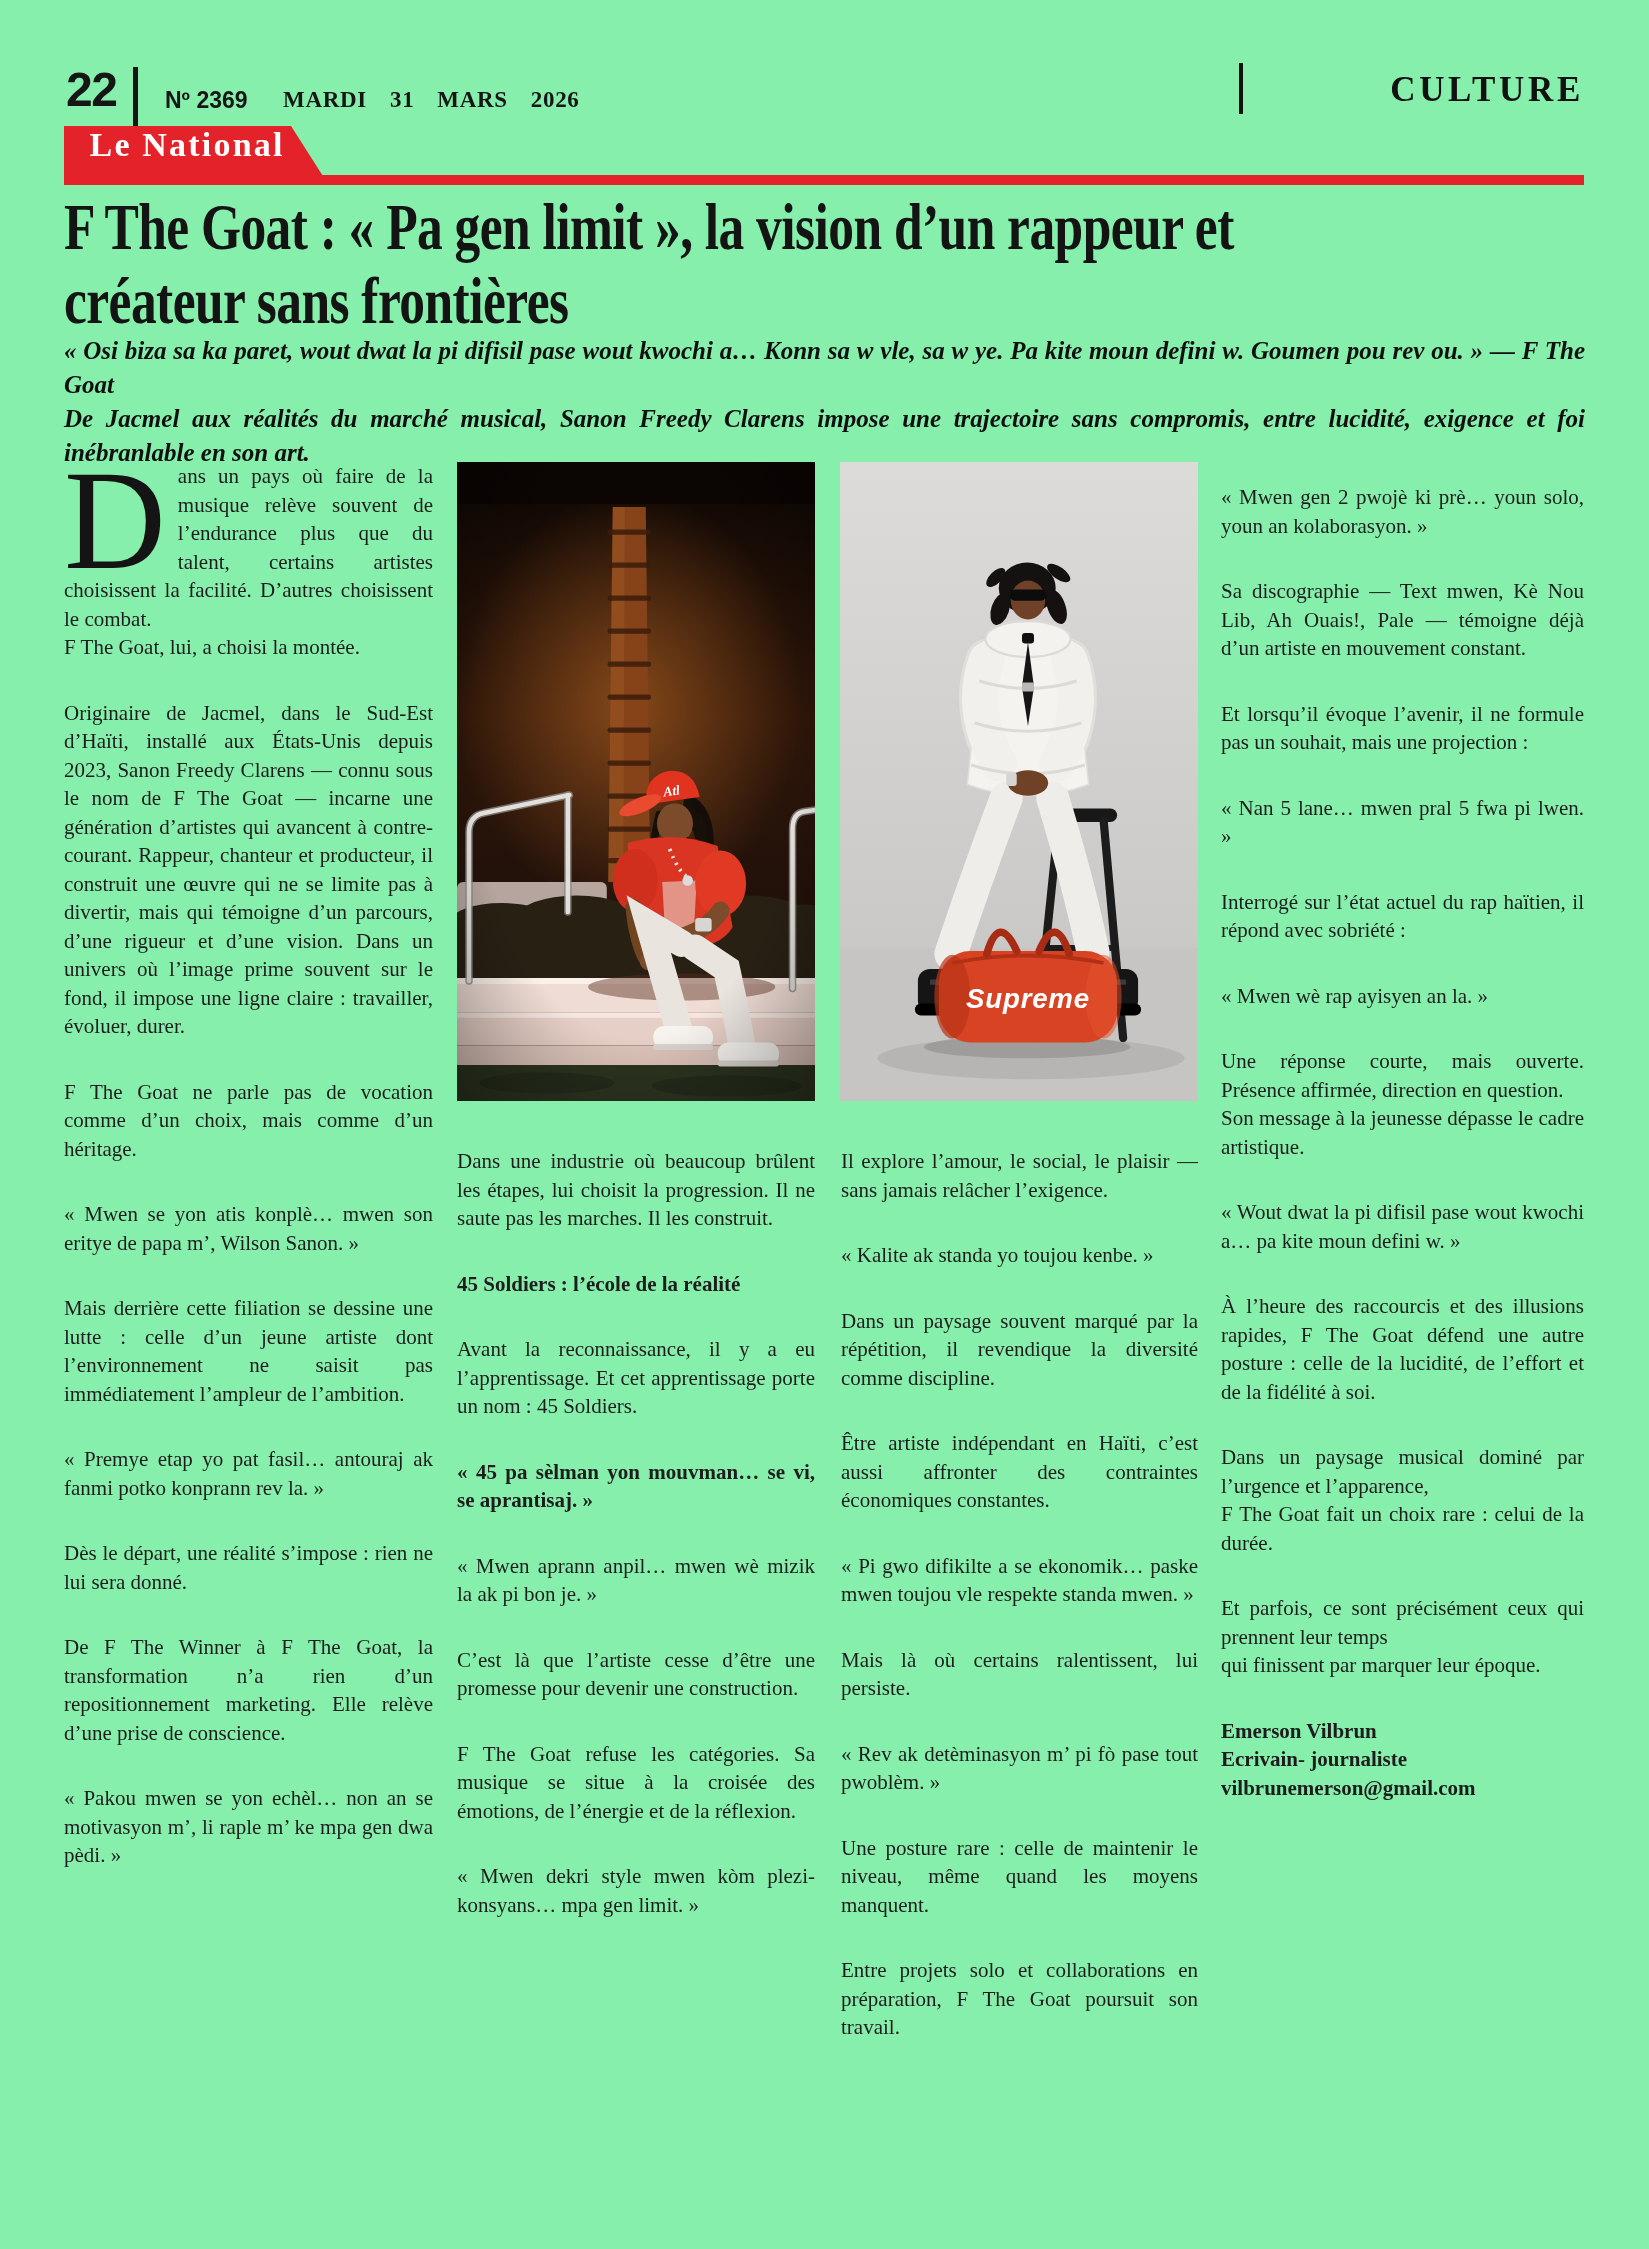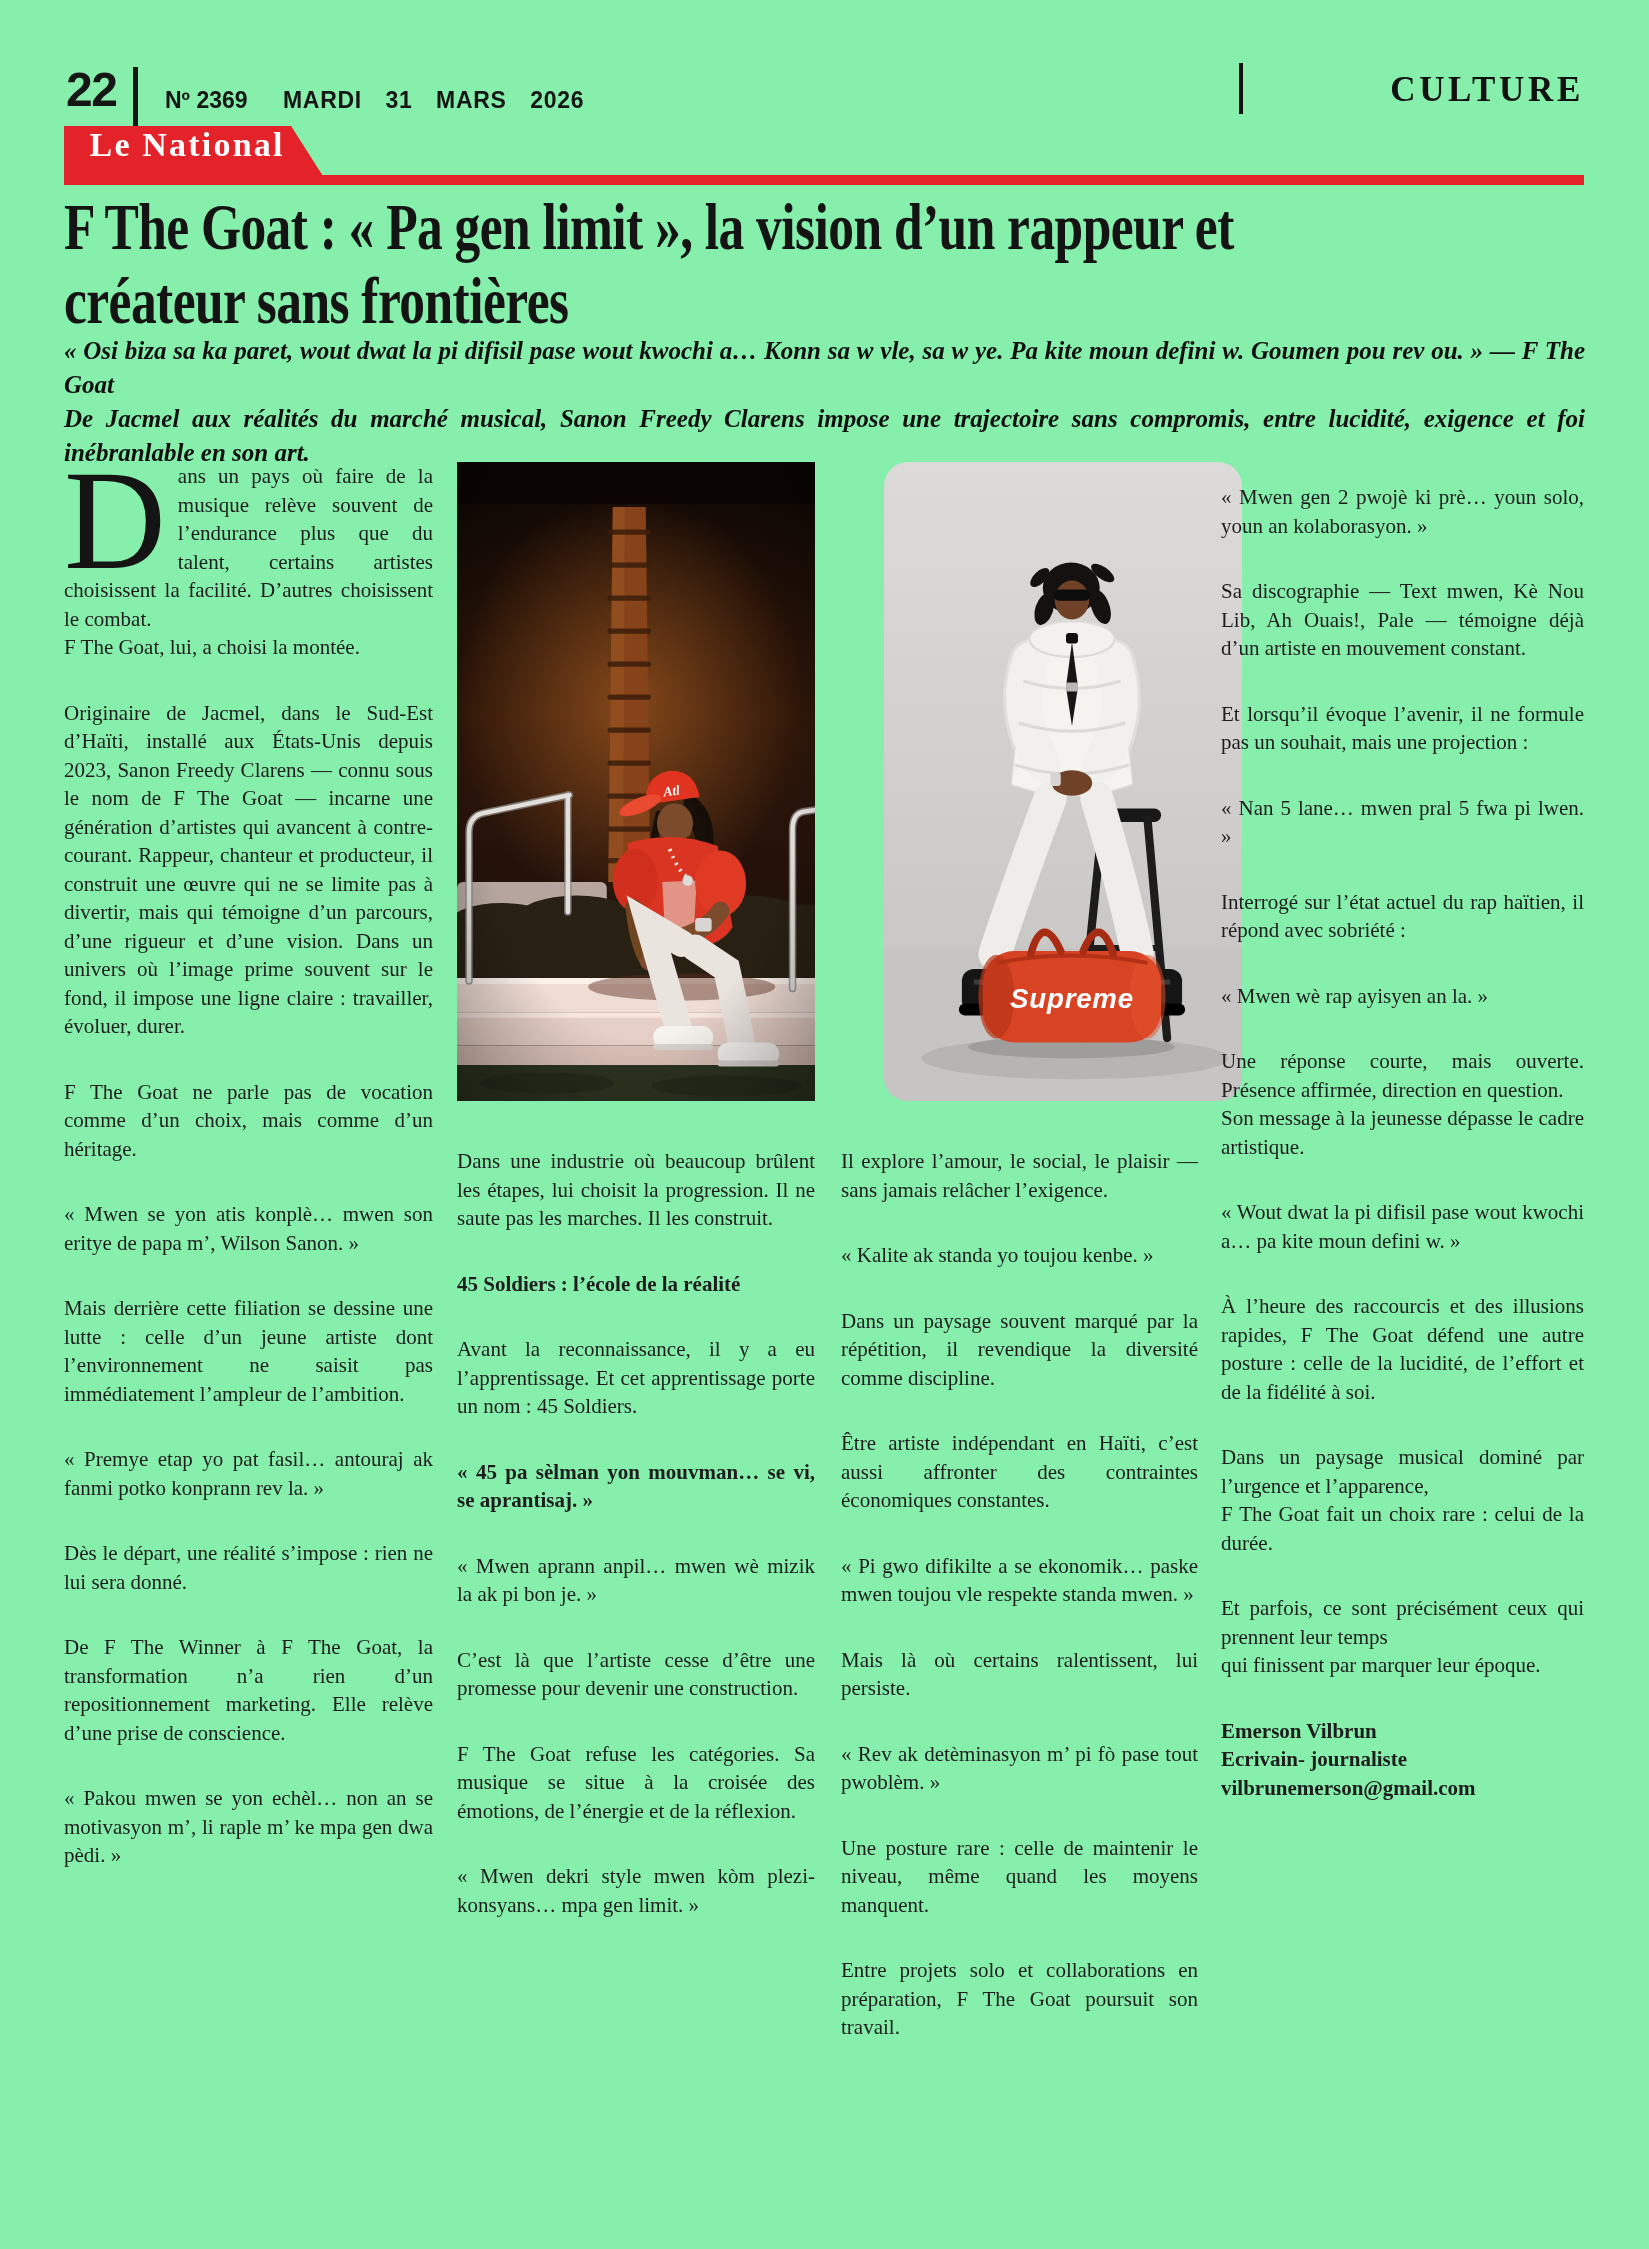--- a/index.html
+++ b/index.html
@@ -5,21 +5,21 @@
   html,body{margin:0;padding:0;background:#ffffff;}
   .page{position:relative;width:1650px;height:2250px;background:#86efac;
         font-family:"Liberation Serif", serif;color:#1d1d1d;overflow:hidden;}
 
   
   .hdr-num{position:absolute;left:66px;top:66px;font-family:"Liberation Sans",sans-serif;
            font-weight:bold;font-size:48px;letter-spacing:-1.5px;color:#161616;line-height:1;}
   .hdr-num-bar{position:absolute;left:133px;top:67px;width:4.5px;height:61px;background:#161616;}
   .hdr-issue{position:absolute;left:165px;top:87px;font-family:"Liberation Sans",sans-serif;
              font-weight:bold;font-size:23px;color:#161616;}
-  .hdr-date{position:absolute;left:283px;top:87px;font-family:Liberation Sans, sans-serif;
+  .hdr-date{position:absolute;left:283px;top:87px;font-family:Liberation Serif, serif;
             font-weight:bold;font-size:23px;letter-spacing:0.7px;word-spacing:16.5px;color:#161616;}
   .culture-bar{position:absolute;left:1239px;top:63px;width:3.7px;height:51px;background:#111;}
   .hdr-section{position:absolute;right:66px;top:70px;font-family:"Liberation Serif",serif;
                font-weight:bold;font-size:35px;letter-spacing:3.7px;color:#111;}
 
   .banner-flag{position:absolute;left:64px;top:126px;width:264px;height:58px;background:#e3222a;
                clip-path:polygon(0 0,86% 0,100% 100%,0 100%);
                display:flex;align-items:flex-start;padding-left:25.5px;box-sizing:border-box;}
   .banner-brand{color:#ffffff;font-weight:bold;font-size:34px;letter-spacing:2.2px;
                 font-family:"Liberation Serif",serif;}
@@ -42,21 +42,21 @@
   .sig{font-weight:bold;white-space:pre-line;}
   #col1{left:64px;top:462px;width:369px;}
   #col2{left:457px;top:1147px;width:358px;}
   #col3{left:841px;top:1147px;width:357px;}
   #col4{left:1221px;top:483px;width:363px;}
   .dropcap{float:left;font-size:141px;line-height:111px;padding:3px 12px 0 0;color:#141414;}
 
   
   .photo{position:absolute;top:462px;width:358px;height:639px;overflow:hidden;}
   #photo-left{left:457px;}
-  #photo-right{left:884px;border-radius:24px;}
+  #photo-right{left:840px;}
   .photo svg{display:block;width:100%;height:100%;}
 </style>
 </head>
 <body>
 
 <div class="page">
 
   <div class="hdr-num">22</div>
   <div class="hdr-num-bar"></div>
   <div class="hdr-issue">Nº 2369</div>

